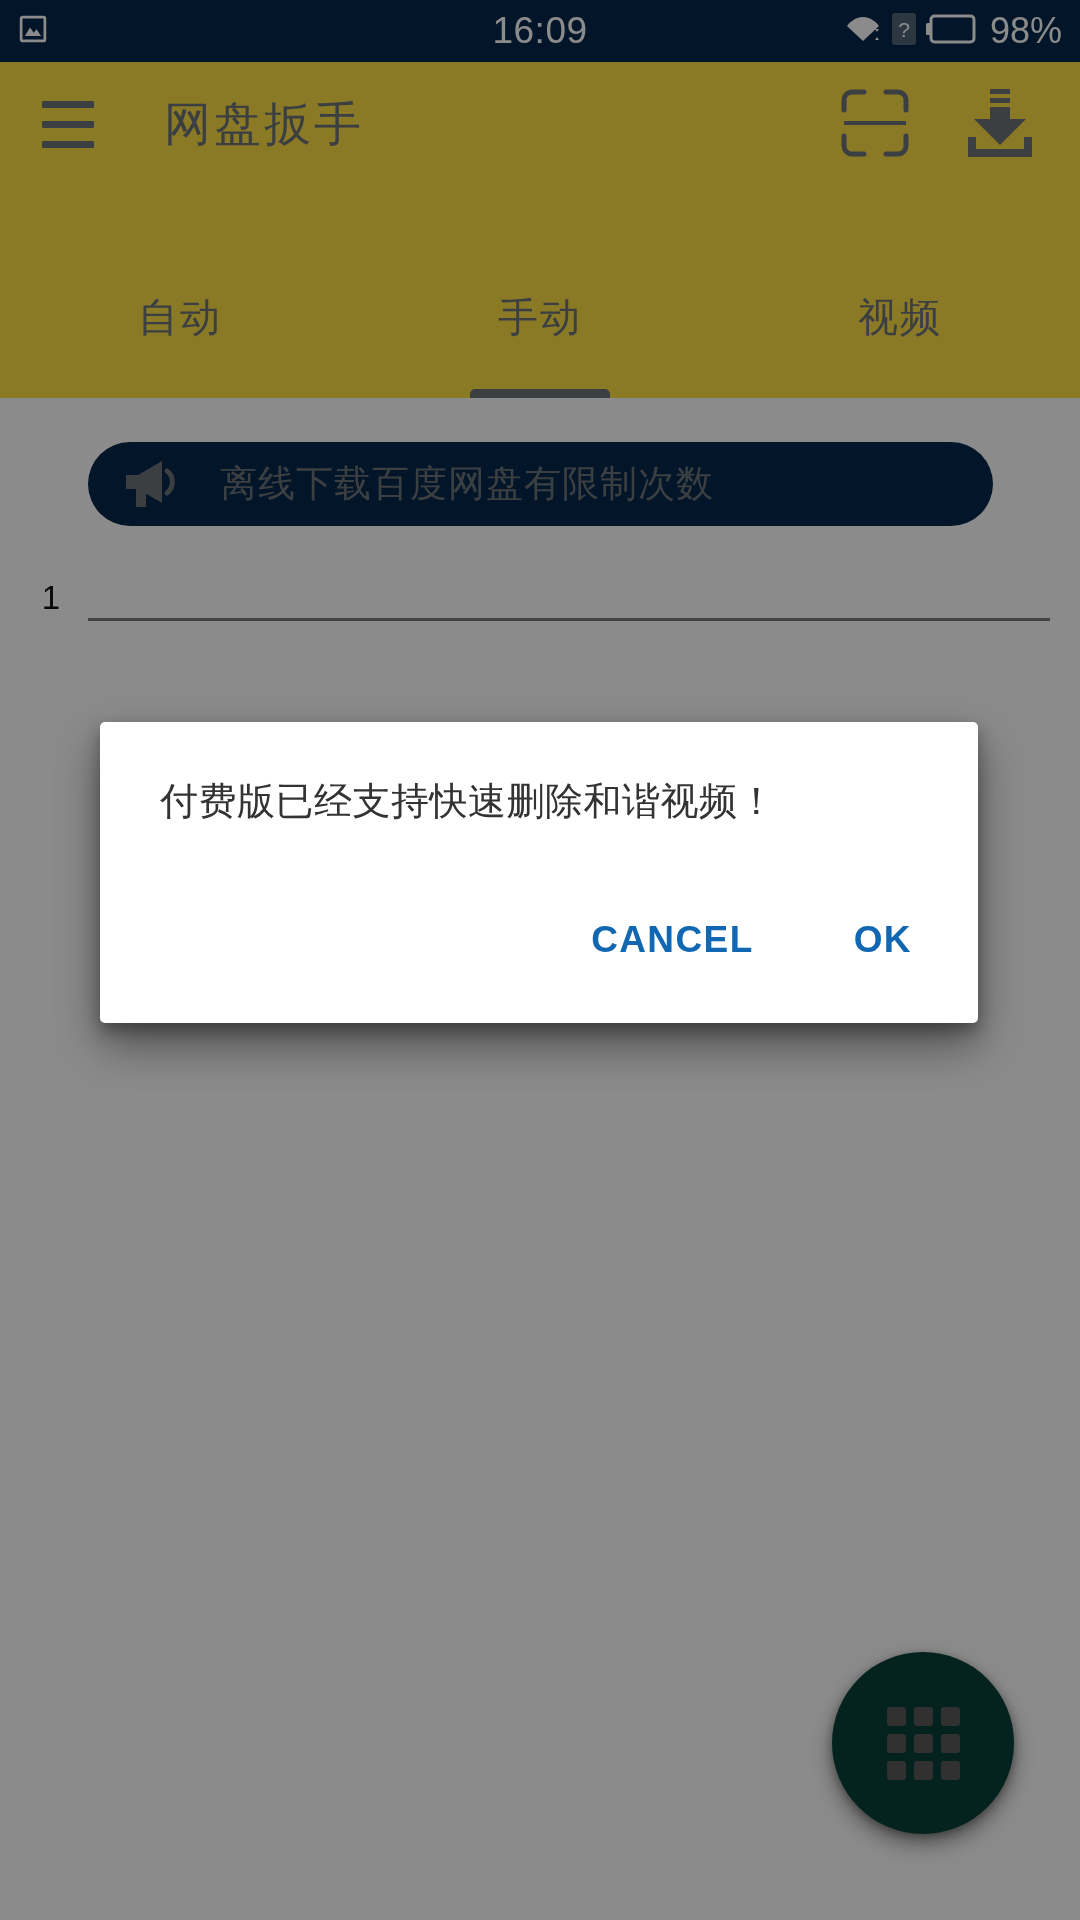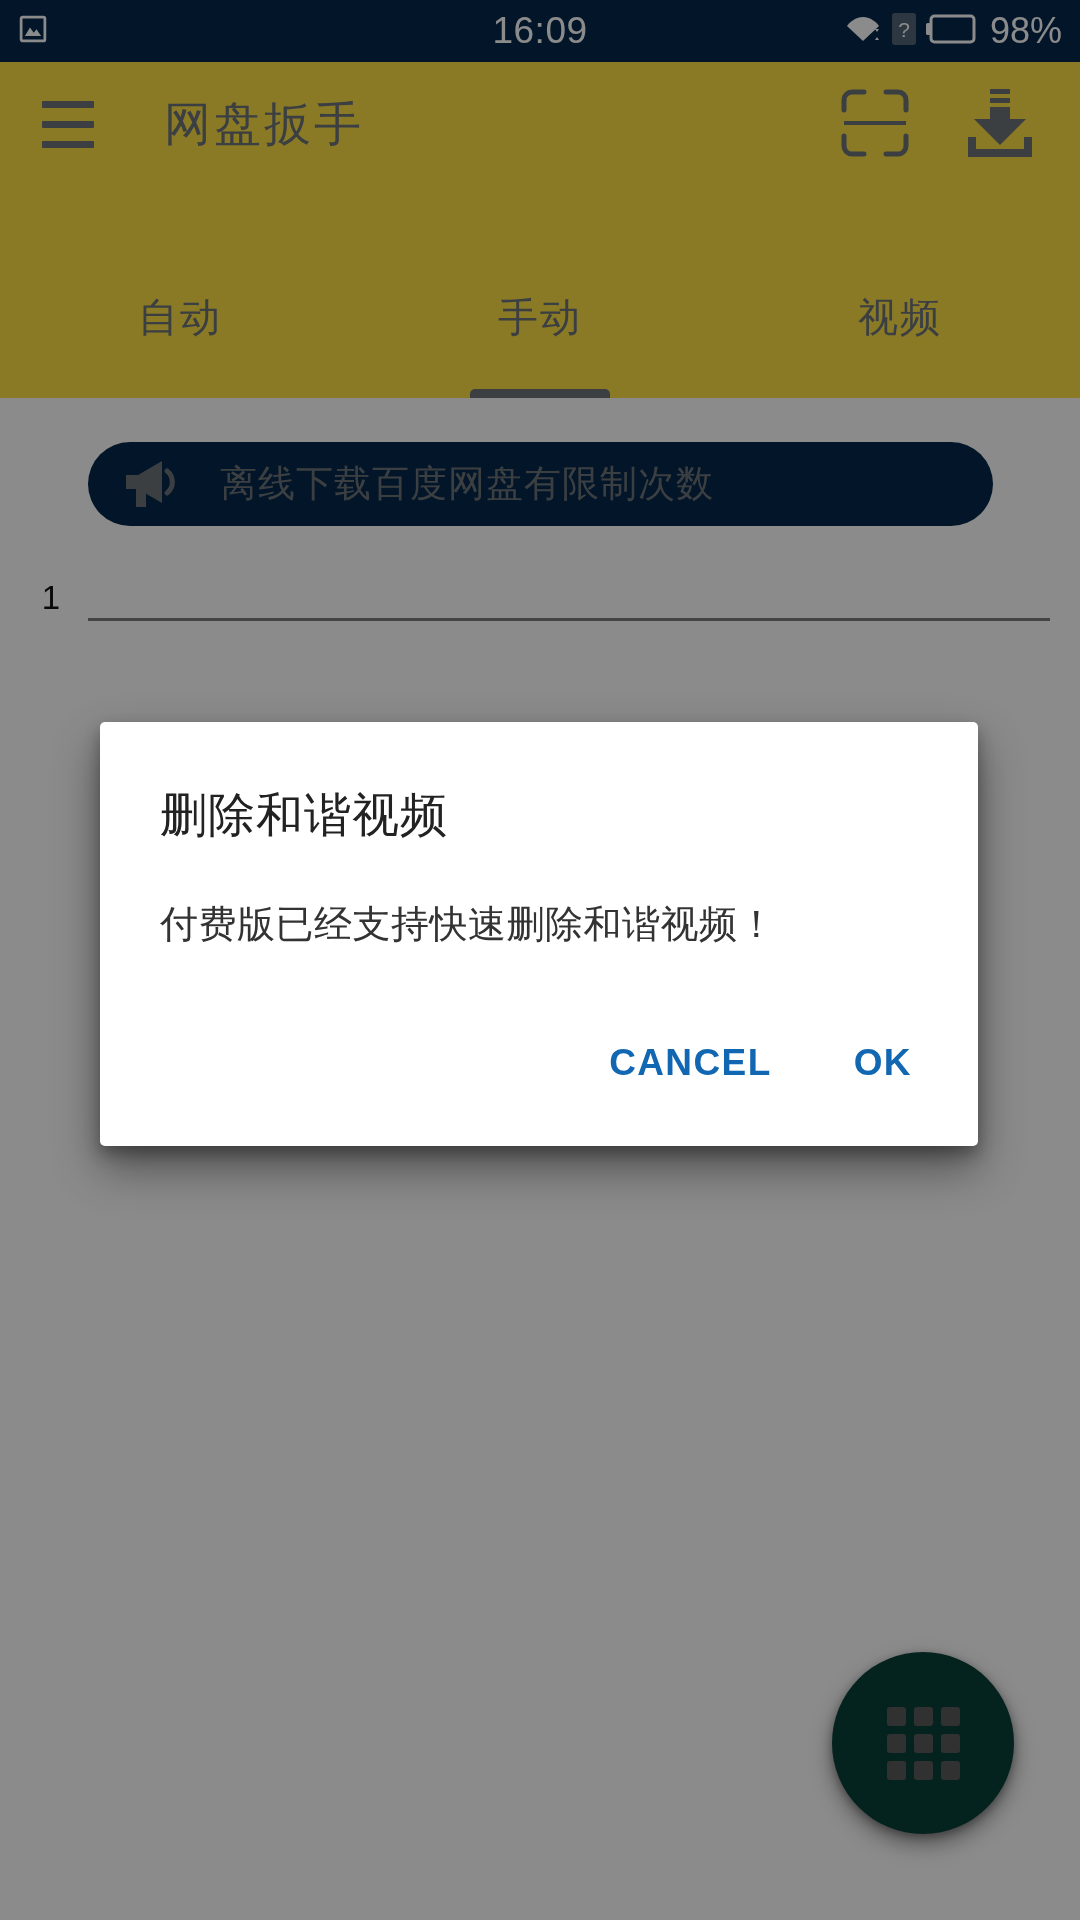--- a/index.html
+++ b/index.html
@@ -260,21 +260,21 @@
     color: #333333;
     padding: 52px 60px 0 60px;
     line-height: 1.45;
     letter-spacing: 0.5px;
   }
   .dialog-actions {
     display: flex;
     justify-content: flex-end;
     align-items: center;
     padding: 70px 36px 42px 36px;
-    gap: 22px;
+    gap: 40px;
   }
   .dialog-btn {
     background: transparent;
     border: 0;
     color: #1167b1;
     font-size: 37px;
     font-weight: bold;
     letter-spacing: 1.4px;
     padding: 20px 30px;
     font-family: "Liberation Sans", sans-serif;
@@ -397,21 +397,20 @@
             <i></i>
             <i></i>
         </span>
       </div>
     </div>
   </div>
 
   <div class="scrim"></div>
 
   <div class="dialog">
-    <div class="dialog-title">删除和谐视频</div>
     <div class="dialog-message">付费版已经支持快速删除和谐视频！</div>
     <div class="dialog-actions">
       <button class="dialog-btn">CANCEL</button>
       <button class="dialog-btn">OK</button>
     </div>
   </div>
 
 </div>
 
 </body></html>

